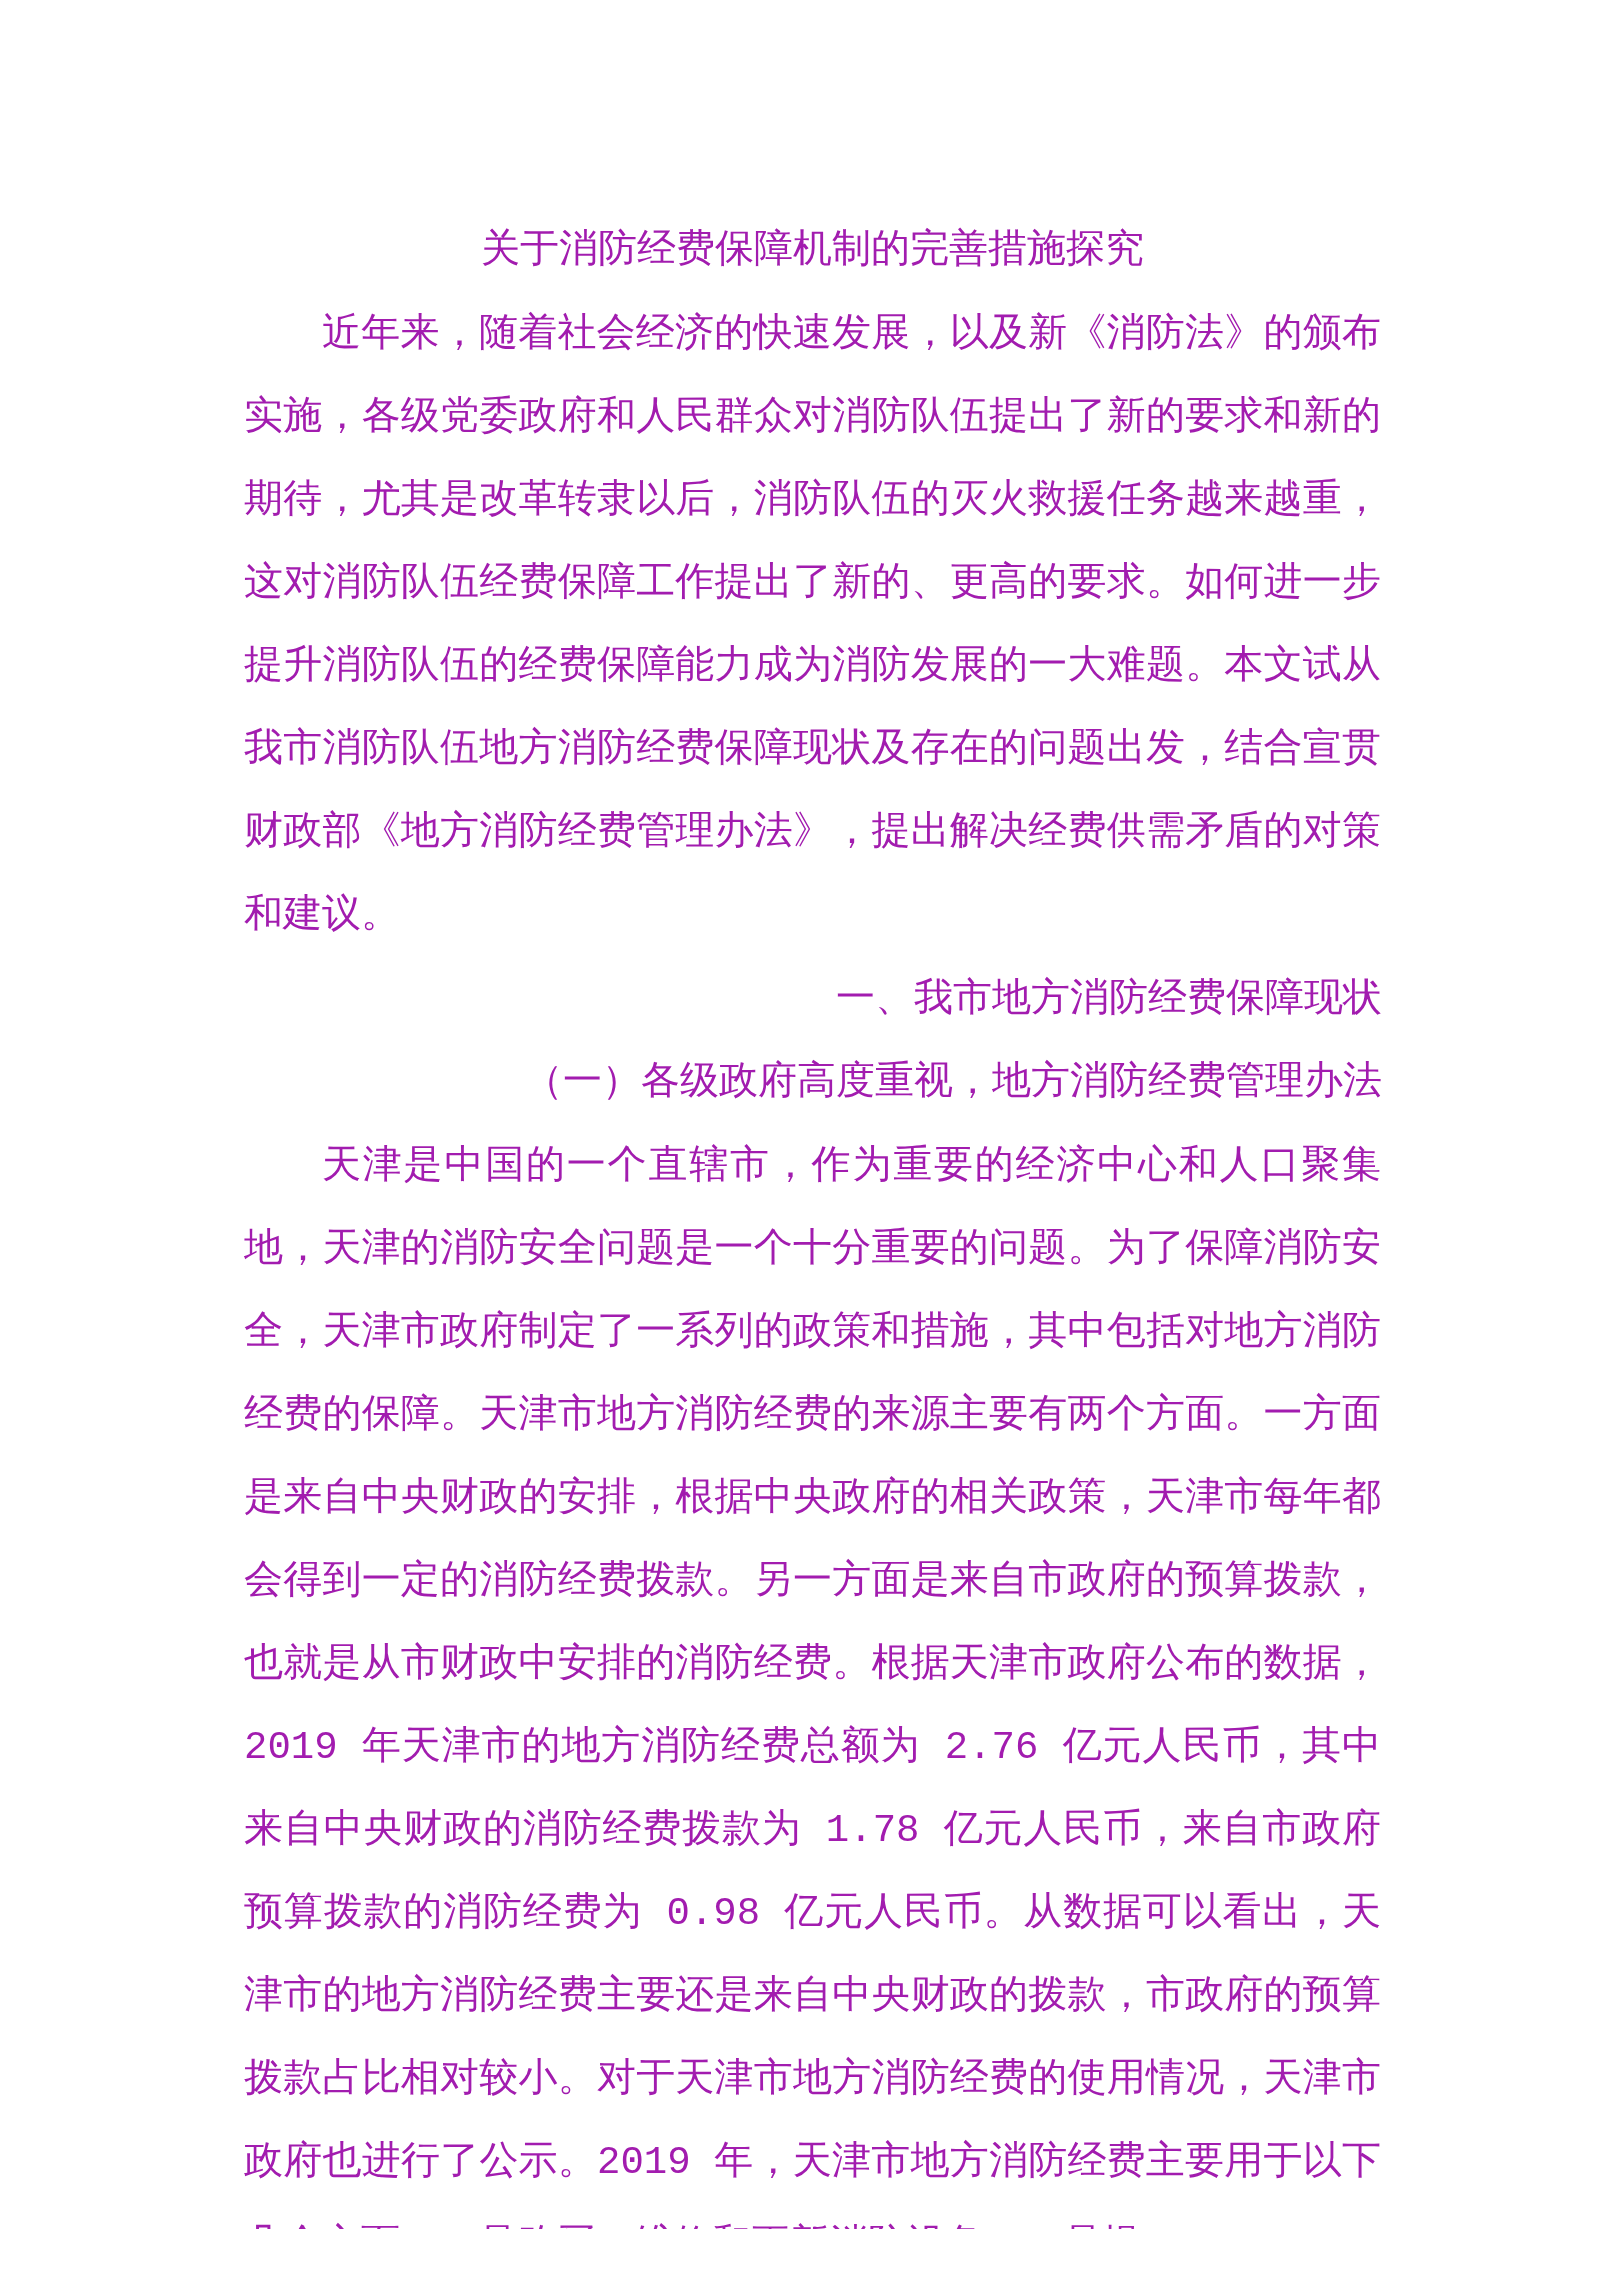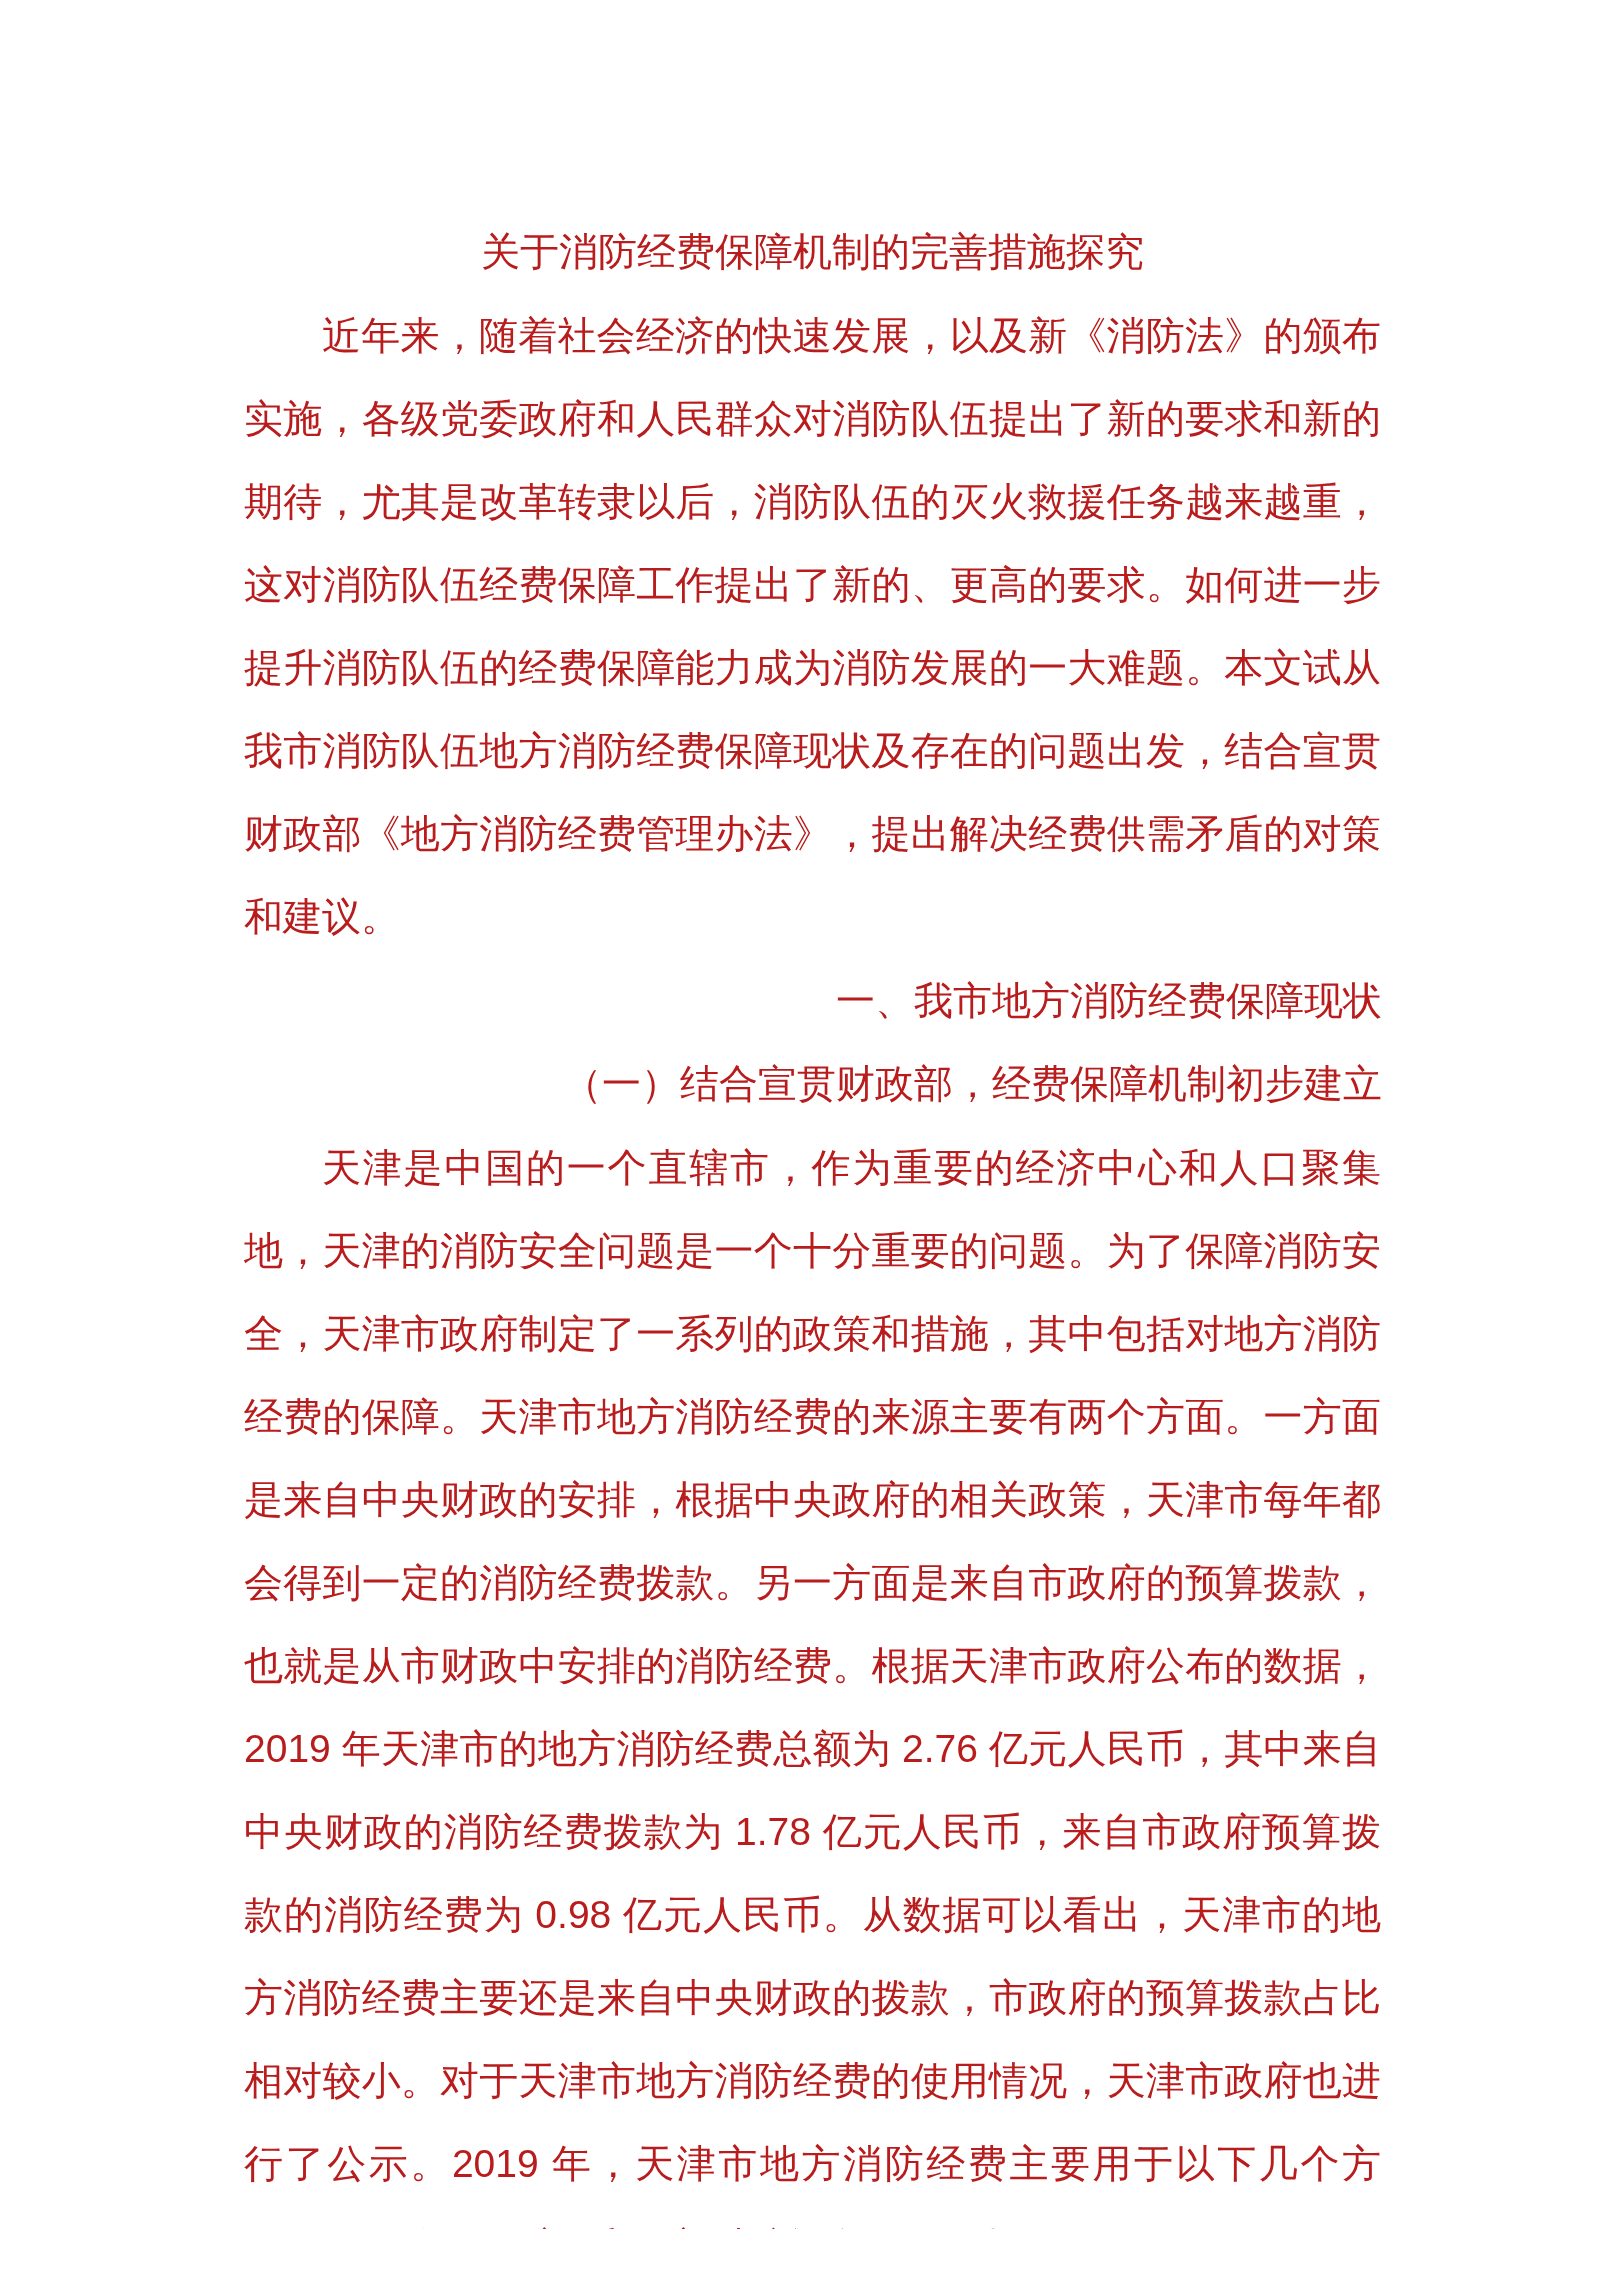--- a/index.html
+++ b/index.html
@@ -7,22 +7,22 @@
     padding: 0;
     background: #ffffff;
   }
   .page {
     position: relative;
     width: 1621px;
     height: 2229px;
     box-sizing: border-box;
     background: #ffffff;
     padding: 210px 239px 0 243px;
-    font-family: Liberation Sans, sans-serif;
-    color: #b91c1c;
+    font-family: Liberation Mono, monospace;
+    color: #a21caf;
     font-size: 39px;
     line-height: 83px;
     overflow: hidden;
   }
   .doc-title {
     margin: 0;
     font-size: 39px;
     font-weight: 400;
     text-align: center;
     line-height: 83px;
@@ -43,17 +43,17 @@
 </head>
 <body>
 
 <div class="page">
   <h1 class="doc-title">关于消防经费保障机制的完善措施探究</h1>
 
   <p class="para">近年来，随着社会经济的快速发展，以及新《消防法》的颁布实施，各级党委政府和人民群众对消防队伍提出了新的要求和新的期待，尤其是改革转隶以后，消防队伍的灭火救援任务越来越重，这对消防队伍经费保障工作提出了新的、更高的要求。如何进一步提升消防队伍的经费保障能力成为消防发展的一大难题。本文试从我市消防队伍地方消防经费保障现状及存在的问题出发，结合宣贯财政部《地方消防经费管理办法》，提出解决经费供需矛盾的对策和建议。</p>
 
   <p class="heading">一、我市地方消防经费保障现状</p>
 
-  <p class="heading">（一）结合宣贯财政部，经费保障机制初步建立</p>
+  <p class="heading">（一）各级政府高度重视，地方消防经费管理办法</p>
 
   <p class="para">天津是中国的一个直辖市，作为重要的经济中心和人口聚集地，天津的消防安全问题是一个十分重要的问题。为了保障消防安全，天津市政府制定了一系列的政策和措施，其中包括对地方消防经费的保障。天津市地方消防经费的来源主要有两个方面。一方面是来自中央财政的安排，根据中央政府的相关政策，天津市每年都会得到一定的消防经费拨款。另一方面是来自市政府的预算拨款，也就是从市财政中安排的消防经费。根据天津市政府公布的数据，2019 年天津市的地方消防经费总额为 2.76 亿元人民币，其中来自中央财政的消防经费拨款为 1.78 亿元人民币，来自市政府预算拨款的消防经费为 0.98 亿元人民币。从数据可以看出，天津市的地方消防经费主要还是来自中央财政的拨款，市政府的预算拨款占比相对较小。对于天津市地方消防经费的使用情况，天津市政府也进行了公示。2019 年，天津市地方消防经费主要用于以下几个方面：一是购买、维修和更新消防设备；二是提</p>
 </div>
 
 
 </body></html>

